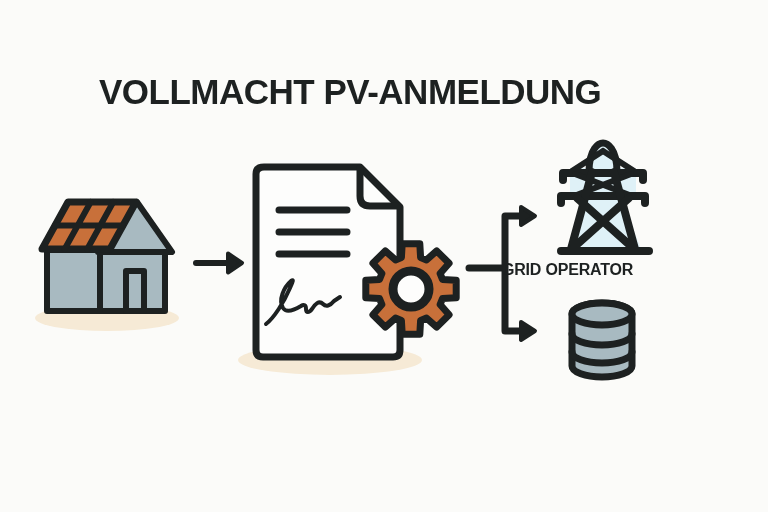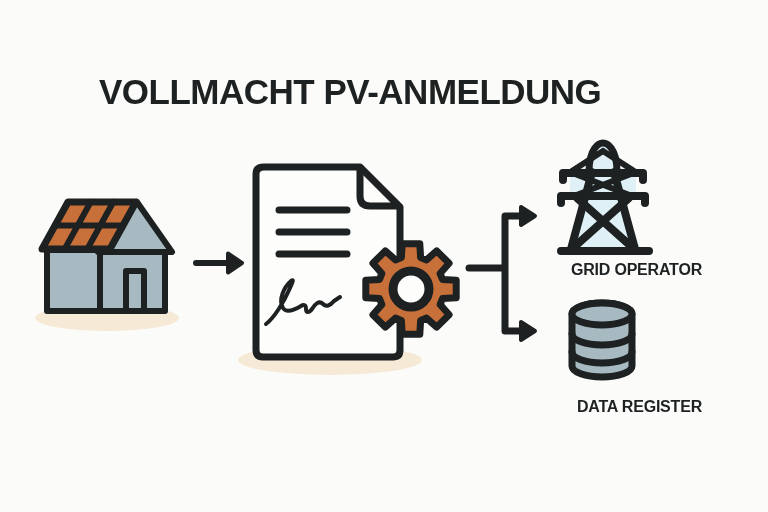--- a/index.html
+++ b/index.html
@@ -19,21 +19,21 @@
   }
   .stage{position:relative;width:768px;height:512px;overflow:hidden;}
   .stage svg{position:absolute;left:0;top:0;}
   .title{
     position:absolute;left:99px;top:72px;width:500px;
     text-align:center;font-size:35px;font-weight:bold;
     letter-spacing:-0.5px;color:var(--ink);white-space:nowrap;
   }
   .label{
     position:absolute;color:var(--ink);font-weight:bold;
-    text-align:right;letter-spacing:-0.2px;
+    text-align:left;letter-spacing:-0.2px;
   }
   .label-grid{left:502px;top:261px;width:200px;font-size:16px;}
   .label-db{left:502px;top:397px;width:200px;font-size:16px;line-height:19px;}
   .ink-line{stroke:var(--ink);fill:none;stroke-linecap:round;stroke-linejoin:round;}
   .ink-fill{fill:var(--ink);stroke:var(--ink);stroke-linejoin:round;}
   .gray-fill{fill:var(--house-gray);}
   .orange-fill{fill:var(--accent-orange);}
   .blue-fill{fill:var(--tower-blue);}
   .cream-fill{fill:var(--shadow-cream);}
   .paper-fill{fill:var(--paper-white);}
@@ -100,16 +100,15 @@
       <path class="ink-line" d="M572,334 A30,11 0 0 0 632,334 M572,352 A30,11 0 0 0 632,352" stroke-width="7"></path>
     </g>
 
   </svg>
 
   <div class="title">VOLLMACHT PV-ANMELDUNG</div>
 
   <div class="label label-grid">GRID OPERATOR</div>
 
   <div class="label label-db">
-    <div>DATA REGISTER</div>
   </div>
 
 </div>
 
 </body></html>

